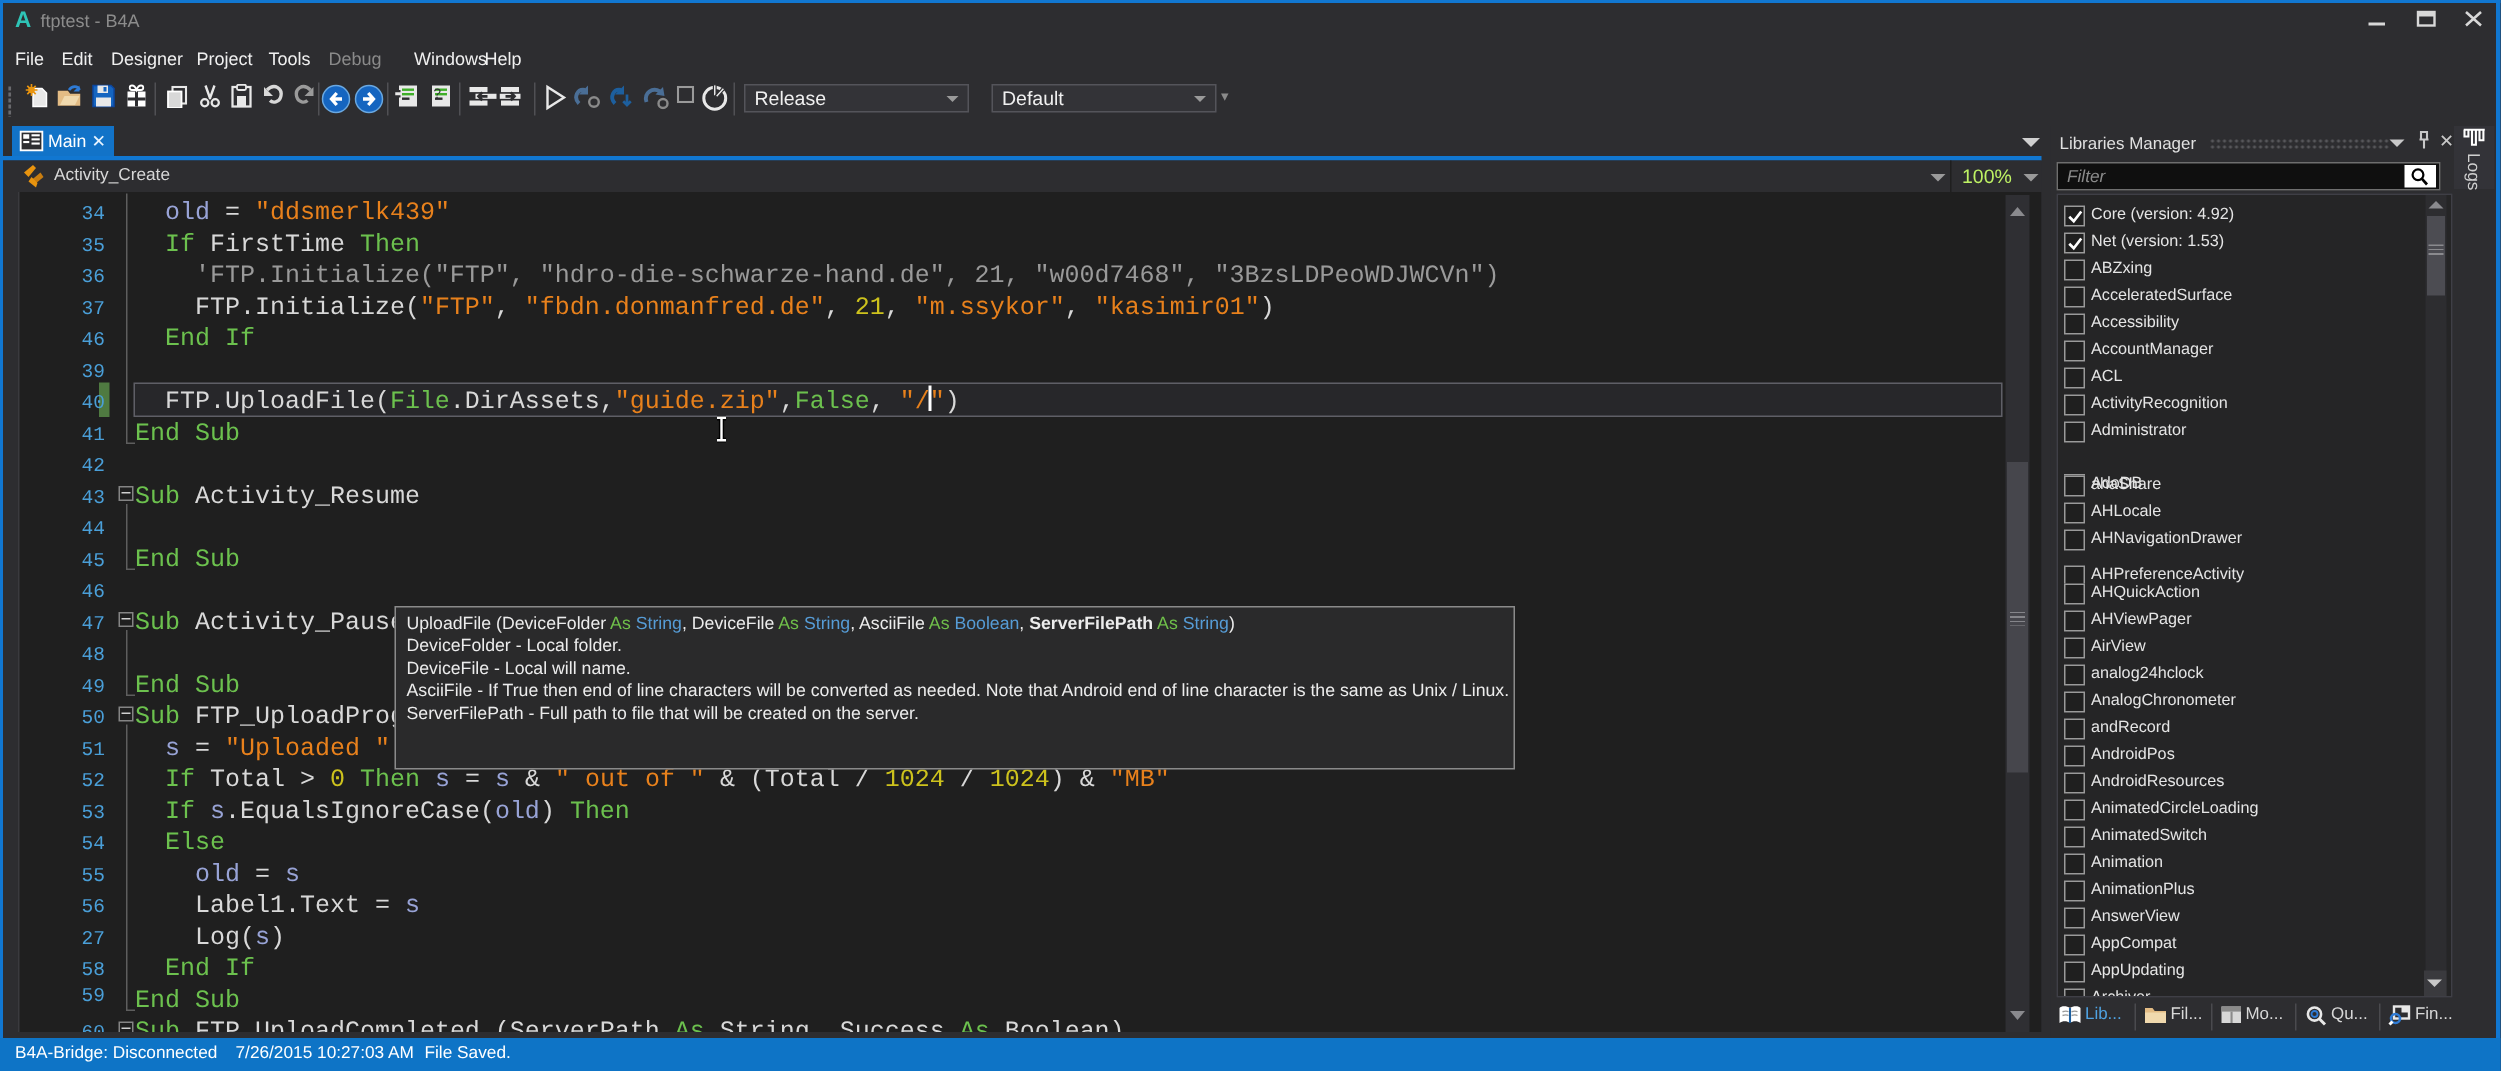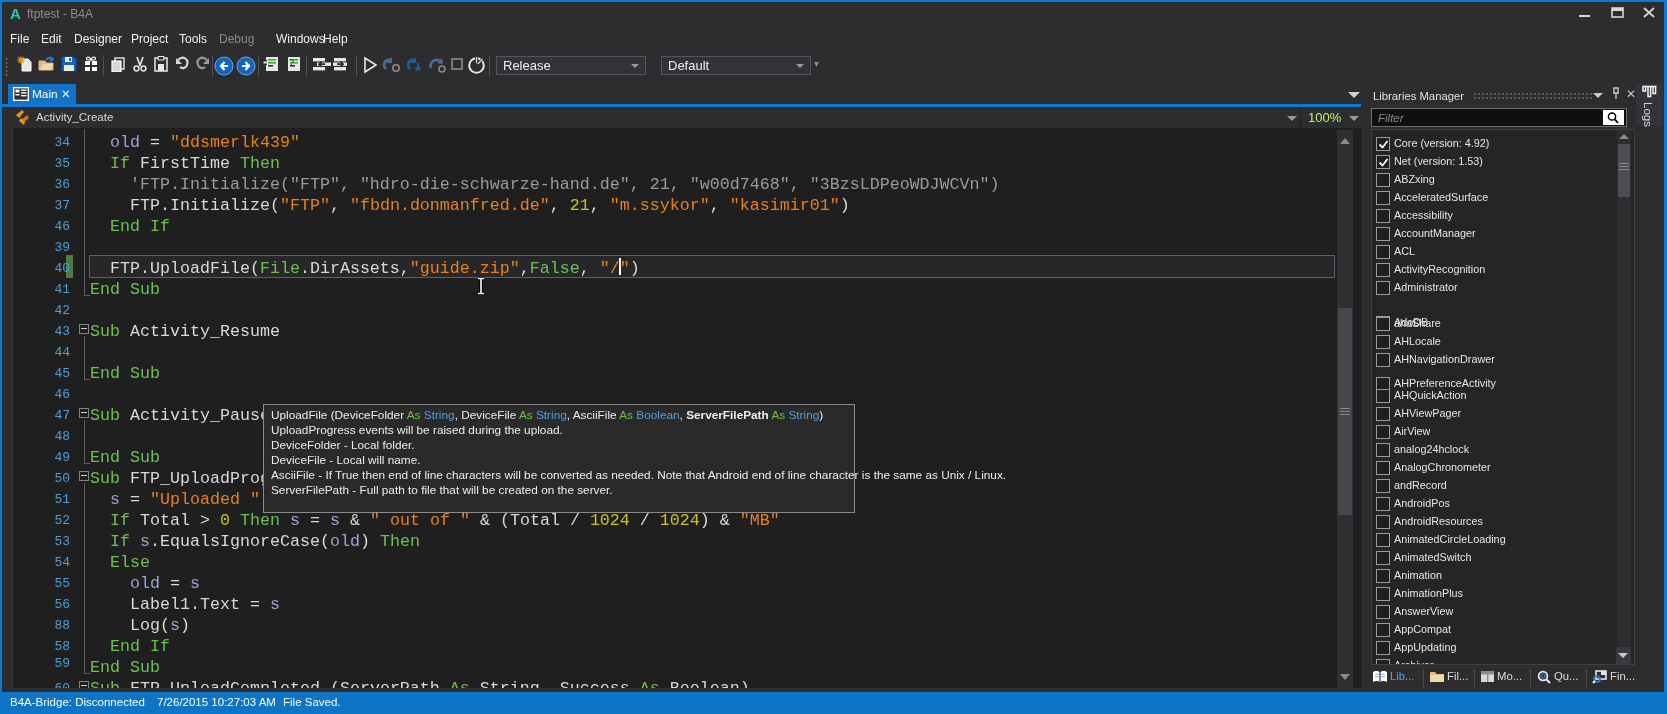--- a/index.html
+++ b/index.html
@@ -31,21 +31,21 @@
 .fold{position:absolute;left:77px;width:10px;height:10px;border:1px solid #848484;background:#1f1f1f}
 .fold::after{content:"";position:absolute;left:1px;top:3px;width:6px;height:1px;background:#d0d0d0}
 .scope{position:absolute;left:82px;width:1px;background:#5e5e5e}
 .scopefoot{position:absolute;left:82px;width:6px;height:1px;background:#5e5e5e}
 #curline{position:absolute;left:87px;top:127px;width:1246px;height:23px;background:#27272a;border:1px solid #5f5f66}
 #curmark{position:absolute;left:64px;top:127px;width:7px;height:23px;background:#4f7a41}
 #vsb{position:absolute;left:1335px;top:2px;width:16px;height:558px;background:#2f2f33}
 #vsb .thumb{position:absolute;left:1px;top:178px;width:14px;height:207px;background:#46464c}
 #vsb .grip{position:absolute;left:3px;top:278px;width:10px;height:9px;background-image:repeating-linear-gradient(#85858a 0 1px,transparent 1px 3px)}
 .sbarrow{position:absolute;width:0;height:0;border-left:5px solid transparent;border-right:5px solid transparent}
-#tooltip{position:absolute;left:263px;top:404px;width:592px;height:109px;background:#2a2a2b;border:1px solid #8a8a8a;color:#ececec;font-size:11.8px;padding:3px 0 0 7px}
+#tooltip{position:absolute;left:263px;top:404px;width:747px;height:109px;background:#2a2a2b;border:1px solid #8a8a8a;color:#ececec;font-size:11.8px;padding:3px 0 0 7px}
 #tooltip div{height:15px;line-height:15px;white-space:nowrap}
 .tg{color:#6fbf4a} .tb{color:#569cd6}
 #panel{position:absolute;left:1367px;top:84px;width:267px;height:607px;background:#2d2d30}
 #ptitle{position:absolute;left:6px;top:6px;color:#e0e0e0;font-size:11.3px}
 #pdots{position:absolute;left:106px;top:8px;width:120px;height:8px;background-image:radial-gradient(#56565a 1px,transparent 1.1px);background-size:4px 4px}
 #plist{position:absolute;left:4px;top:45px;width:264px;height:536px;background:#252526;border:1px solid #3f3f46;overflow:hidden}
 .librow{position:absolute;left:0px;height:18px;width:100%}
 .cb{position:absolute;left:4px;top:2px;width:14px;height:14px;border:1px solid #9a9a9a;background:#1f1f1f}
 .cb svg{position:absolute;left:0px;top:0px}
 .libname{position:absolute;left:22px;top:2px;color:#e5e5e5;font-size:10.8px;white-space:nowrap}
@@ -265,21 +265,21 @@
 <div class="ln" style="top:382px">52</div>
 <div class="cl" style="top:382px"><span class="d">&nbsp;&nbsp;</span><span class="k">If</span><span class="d">&nbsp;Total&nbsp;&gt;&nbsp;</span><span class="n">0</span><span class="d">&nbsp;</span><span class="k">Then</span><span class="d">&nbsp;</span><span class="v">s</span><span class="d">&nbsp;=&nbsp;</span><span class="v">s</span><span class="d">&nbsp;&amp;&nbsp;</span><span class="s">"&nbsp;out&nbsp;of&nbsp;"</span><span class="d">&nbsp;&amp;&nbsp;(Total&nbsp;/&nbsp;</span><span class="n">1024</span><span class="d">&nbsp;/&nbsp;</span><span class="n">1024</span><span class="d">)&nbsp;&amp;&nbsp;</span><span class="s">"MB"</span></div>
 <div class="ln" style="top:403px">53</div>
 <div class="cl" style="top:403px"><span class="d">&nbsp;&nbsp;</span><span class="k">If</span><span class="d">&nbsp;</span><span class="v">s</span><span class="d">.EqualsIgnoreCase(</span><span class="v">old</span><span class="d">)&nbsp;</span><span class="k">Then</span></div>
 <div class="ln" style="top:424px">54</div>
 <div class="cl" style="top:424px"><span class="d">&nbsp;&nbsp;</span><span class="k">Else</span></div>
 <div class="ln" style="top:445px">55</div>
 <div class="cl" style="top:445px"><span class="d">&nbsp;&nbsp;&nbsp;&nbsp;</span><span class="v">old</span><span class="d">&nbsp;=&nbsp;</span><span class="v">s</span></div>
 <div class="ln" style="top:466px">56</div>
 <div class="cl" style="top:466px"><span class="d">&nbsp;&nbsp;&nbsp;&nbsp;Label1.Text&nbsp;=&nbsp;</span><span class="v">s</span></div>
-<div class="ln" style="top:487px">88</div>
+<div class="ln" style="top:487px">27</div>
 <div class="cl" style="top:487px"><span class="d">&nbsp;&nbsp;&nbsp;&nbsp;Log(</span><span class="v">s</span><span class="d">)</span></div>
 <div class="ln" style="top:508px">58</div>
 <div class="cl" style="top:508px"><span class="d">&nbsp;&nbsp;</span><span class="k">End&nbsp;If</span></div>
 <div class="ln" style="top:525px">59</div>
 <div class="cl" style="top:529px"><span class="k">End&nbsp;Sub</span></div>
 <div class="ln" style="top:550px">60</div>
 <div class="cl" style="top:550px"><span class="k">Sub</span><span class="d">&nbsp;FTP_UploadCompleted&nbsp;(ServerPath&nbsp;</span><span class="k">As</span><span class="d">&nbsp;String,&nbsp;Success&nbsp;</span><span class="k">As</span><span class="d">&nbsp;Boolean)</span></div>
 <div class="fold" style="top:196px"></div>
 <div class="fold" style="top:280px"></div>
 <div class="fold" style="top:343px"></div>
@@ -294,21 +294,20 @@
 <div class="scopefoot" style="top:545px"></div>
 <div id="vsb">
       <div class="sbarrow" style="left:3px;top:8px;border-bottom:6px solid #8a8a8e"></div>
 <div class="thumb"></div>
       <div class="grip"></div>
 <div class="sbarrow" style="left:3px;top:544px;border-top:6px solid #8a8a8e"></div>
     </div>
 </div>
 <div id="tooltip">
     <div class="ttl1">UploadFile (DeviceFolder <span class="tg">As</span> <span class="tb">String</span>, DeviceFile <span class="tg">As</span> <span class="tb">String</span>, AsciiFile <span class="tg">As</span> <span class="tb">Boolean</span>, <b>ServerFilePath</b> <span class="tg">As</span> <span class="tb">String</span>)</div>
-<div>UploadProgress events will be raised during the upload.</div>
 <div>DeviceFolder - Local folder.</div>
 <div>DeviceFile - Local will name.</div>
 <div>AsciiFile - If True then end of line characters will be converted as needed. Note that Android end of line character is the same as Unix / Linux.</div>
 <div>ServerFilePath - Full path to file that will be created on the server.</div>
   </div>
 <svg class="abs" style="left:476px;top:277px" width="10" height="18" viewBox="0 0 10 18">
     <path d="M2 1.5h6M2 16.5h6M5 1.5v15" stroke="#000" stroke-width="3.5" fill="none"></path>
     <path d="M2 1.5h6M2 16.5h6M5 1.5v15" stroke="#fff" stroke-width="1.6" fill="none"></path>
   </svg>
 <div id="panel">

